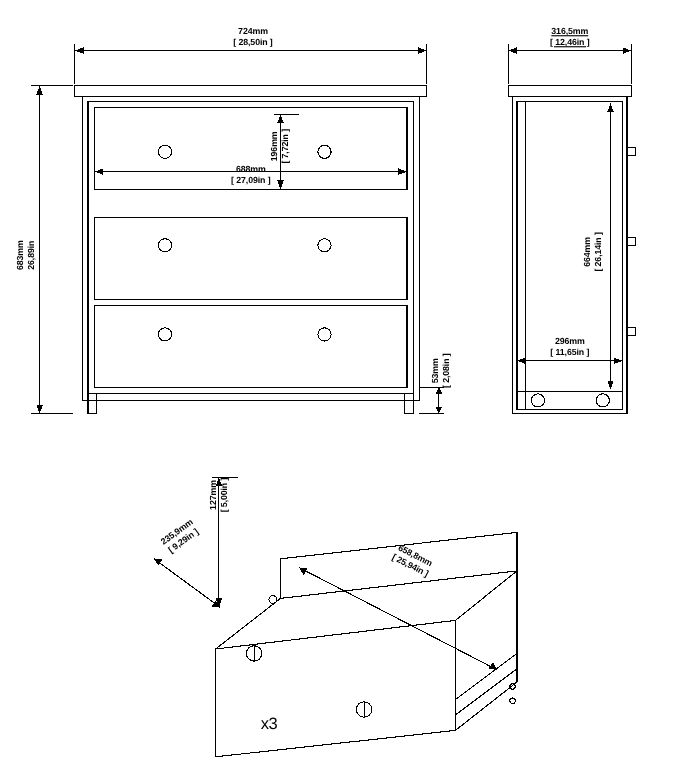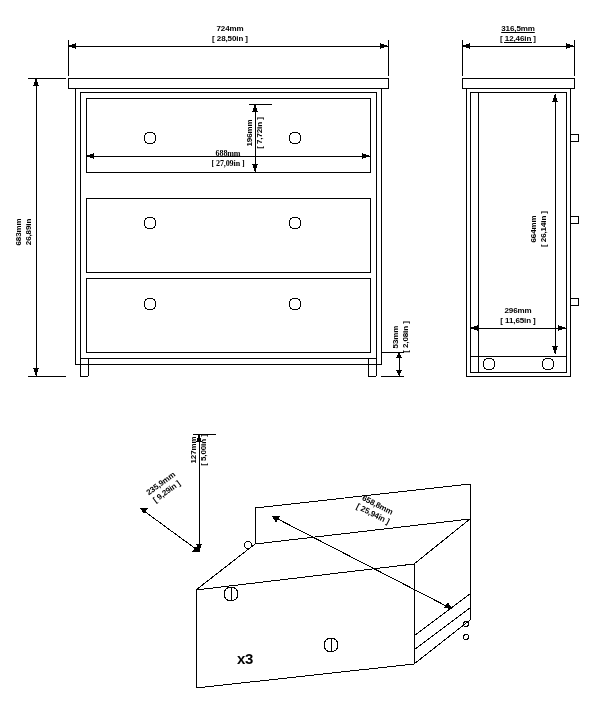--- a/index.html
+++ b/index.html
@@ -37,21 +37,21 @@
     letter-spacing: -0.1px;
   }
   .dim-label .l2 { display: block; }
   .rot-90 {
     transform: rotate(-90deg);
     transform-origin: 50% 50%;
   }
   .qty-label {
     position: absolute;
     font-size: 15px;
-    font-weight: bold;
+    font-weight: normal;
     letter-spacing: -0.3px;
   }
 </style>
 </head>
 <body>
 
 <div class="stage">
 
   <svg class="diagram" viewBox="0 0 612 706">
     <g fill="none" stroke="#000000" stroke-width="1" shape-rendering="crispEdges">
@@ -209,21 +209,21 @@
   <div class="dim-label" style="left:190px; top:8px; width:80px;">
     <span>724mm</span>
     <span class="l2">[ 28,50in ]</span>
   </div>
 
   <div class="dim-label rot-90" style="left:-16px; top:206px; width:80px;">
     <span>683mm</span>
     <span class="l2">26,89in</span>
   </div>
 
-  <div class="dim-label" style="left:188px; top:133px; width:80px;font-family:Liberation Serif, serif;">
+  <div class="dim-label" style="left:188px; top:133px; width:80px;">
     <span>688mm</span>
     <span class="l2">[ 27,09in ]</span>
   </div>
 
   <div class="dim-label rot-90" style="left:222px; top:107px; width:66px;">
     <span>196mm</span>
     <span class="l2">[ 7,72in ]</span>
   </div>
 
   <div class="dim-label rot-90" style="left:370px; top:311px; width:62px;">

